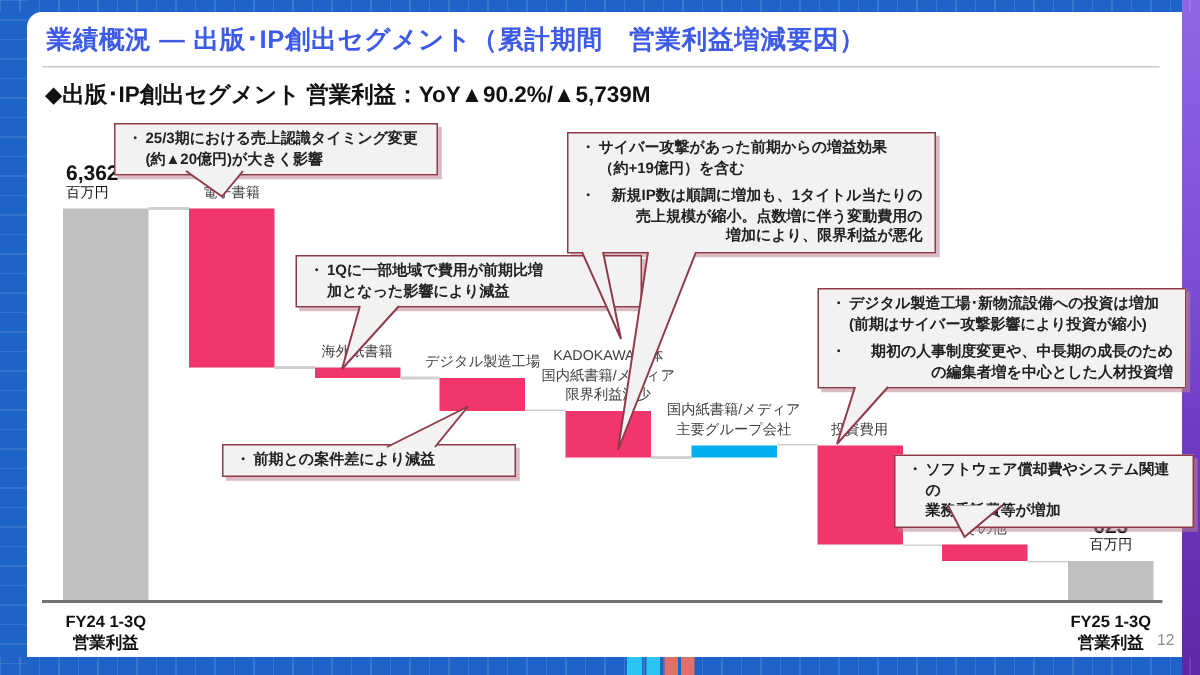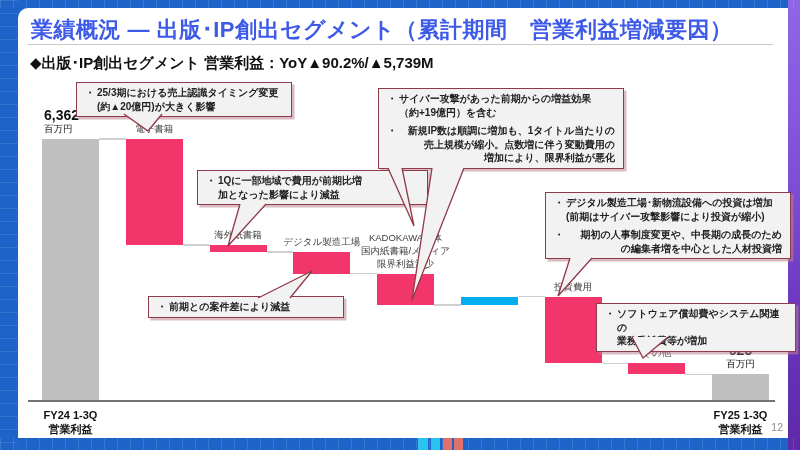--- a/index.html
+++ b/index.html
@@ -12,21 +12,21 @@
     background:linear-gradient(180deg,#1E63C8 0%,#3A7EDB 18%,#2FA8D8 32%,#2E66D6 46%,#3450C8 60%,#2878B8 75%,#1B6FA8 90%,#15608F 100%);}
   .frame-right{position:absolute;right:0;top:0;width:12px;height:450px;
     background:linear-gradient(180deg,#9066E8 0%,#7E4FD6 40%,#6A35BE 72%,#5E28A8 100%);}
   .frame-bottom{position:absolute;left:0;bottom:0;width:800px;height:12px;
     background:linear-gradient(90deg,#135C8C 0%,#17669E 30%,#1B6FA8 54%,#5A2EAC 61%,#6A30B8 80%,#5E28A8 100%);}
   .seams-h{background-image:repeating-linear-gradient(90deg,rgba(255,255,255,.12) 0 1px,rgba(255,255,255,0) 1px 13px);}
   .seams-v{background-image:repeating-linear-gradient(180deg,rgba(255,255,255,.10) 0 1px,rgba(255,255,255,0) 1px 13px);}
   .px-block{position:absolute;bottom:0;height:12px;}
   
   .slide{position:absolute;left:18px;top:8px;width:770px;height:430px;background:#FFFFFF;border-radius:10px 0 0 0;}
-  .title{position:absolute;left:31px;top:15px;font-size:22px;font-weight:bold;color:#3D5AE8;letter-spacing:.5px;white-space:nowrap;}
+  .title{position:absolute;left:31px;top:15px;font-size:17px;font-weight:bold;color:#3D5AE8;letter-spacing:.5px;white-space:nowrap;}
   .title-rule{position:absolute;left:28px;top:44px;width:745px;height:1px;background:#C9C9C9;}
   .subtitle{position:absolute;left:30px;top:54px;font-size:15px;font-weight:bold;color:#111;white-space:nowrap;}
   
   #chart{position:absolute;left:28px;top:105px;width:748px;height:330px;}
   .axis{position:absolute;left:0;top:295px;width:747px;height:1.5px;background:#737373;}
   .bar{position:absolute;}
   .connector{position:absolute;height:1.2px;background:#CFCFCF;}
   .col-label{position:absolute;font-size:9.5px;line-height:13px;color:#404040;text-align:center;white-space:pre-line;}
   .total-label{position:absolute;}
   .total-label .val{font-size:14px;font-weight:bold;color:#111;line-height:16px;}
@@ -88,20 +88,22 @@
       <div class="connector" style="left: 238.5px; width: 26.75px; top: 146.423px; background: rgb(207, 207, 207);"></div>
       <div class="bar" style="left: 265.25px; top: 147.023px; width: 57px; height: 21.6201px; background: rgb(242, 53, 107);"></div>
       <div class="col-label" style="left: 233.75px; width: 120px; top: 130.023px;">デジタル製造工場</div>
       <div class="connector" style="left: 322.25px; width: 26.75px; top: 168.044px; background: rgb(207, 207, 207);"></div>
       <div class="bar" style="left: 349px; top: 168.644px; width: 57px; height: 31.384px; background: rgb(242, 53, 107);"></div>
       <div class="col-label" style="left: 317.5px; width: 120px; top: 125.644px;">KADOKAWA単体
 国内紙書籍/メディア
 限界利益減少</div>
       <div class="connector" style="left: 406px; width: 26.75px; top: 199.428px; background: rgb(207, 207, 207);"></div>
       <div class="bar" style="left: 432.75px; top: 191.535px; width: 57px; height: 8.49214px; background: rgb(0, 174, 239);"></div>
+      <div class="col-label" style="left: 401.25px; width: 120px; top: 161.535px;">国内紙書籍/メディア
+主要グループ会社</div>
       <div class="connector" style="left: 489.75px; width: 26.75px; top: 190.935px; background: rgb(207, 207, 207);"></div>
       <div class="bar" style="left: 516.5px; top: 191.535px; width: 57px; height: 66.7884px; background: rgb(242, 53, 107);"></div>
       <div class="col-label" style="left: 485px; width: 120px; top: 174.535px;">投資費用</div>
       <div class="connector" style="left: 573.5px; width: 26.75px; top: 257.724px; background: rgb(207, 207, 207);"></div>
       <div class="bar" style="left: 600.25px; top: 258.324px; width: 57px; height: 11.1177px; background: rgb(242, 53, 107);"></div>
       <div class="col-label" style="left: 568.75px; width: 120px; top: 241.324px;">その他</div>
       <div class="connector" style="left: 657.25px; width: 26.75px; top: 268.842px; background: rgb(207, 207, 207);"></div>
       <div class="bar" style="left: 684px; top: 269.442px; width: 57px; height: 25.5585px; background: rgb(191, 191, 191);"></div>
       <div class="total-label" style="left: 682.5px; width: 60px; top: 237.442px; text-align: center;">
         <div class="val">623</div>

